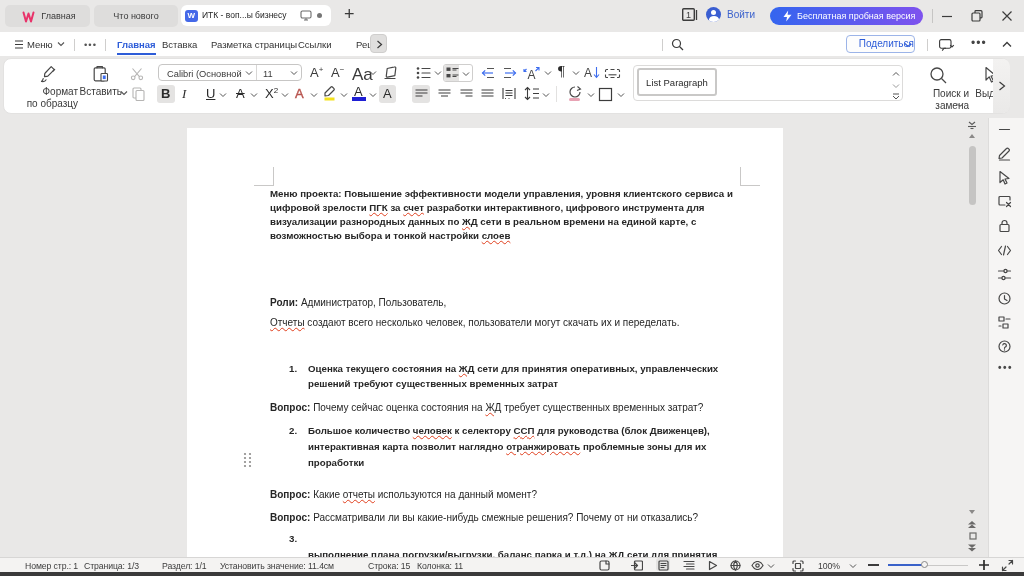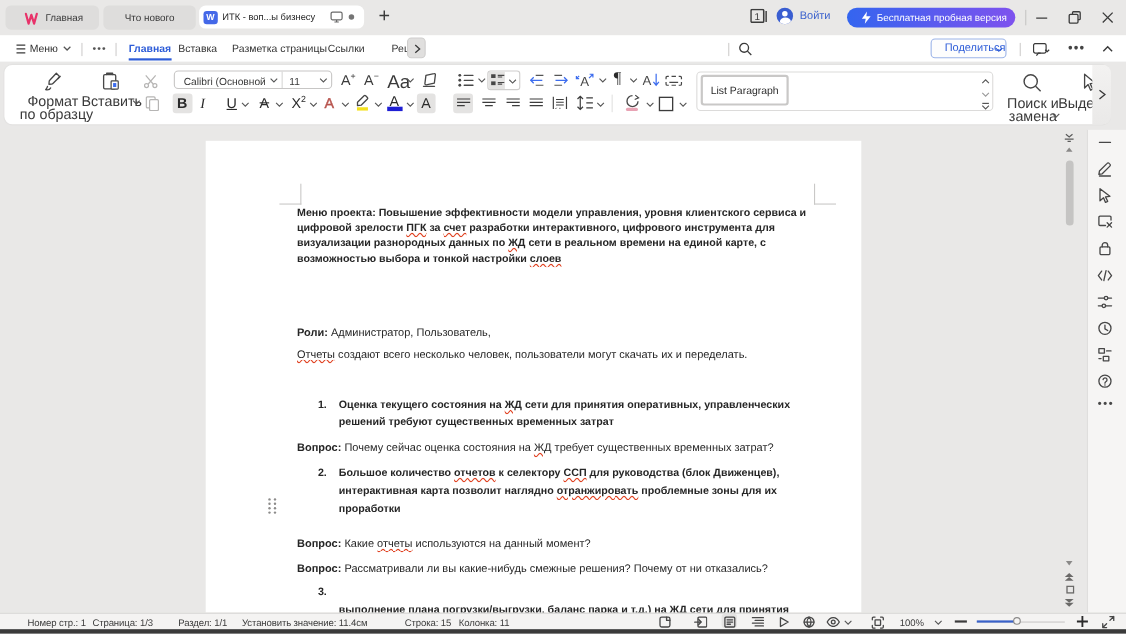--- a/index.html
+++ b/index.html
@@ -3,21 +3,21 @@
 <style>
 *{margin:0;padding:0;box-sizing:border-box}
 html,body{width:1024px;height:576px;overflow:hidden;font-family:"Liberation Sans",sans-serif;background:#e9e8e7}
 .ab{position:absolute}
 #titlebar{left:0;top:0;width:1024px;height:32px;background:#e9e8e7}
 .tab{top:5px;height:22px;border-radius:5px;background:#dedddc;color:#3a3a3a;font-size:9px;line-height:22px;text-align:center}
 #doctab{top:5px;height:21px;background:#fff;border-radius:6px;color:#252525;font-size:8.5px;line-height:21px}
 #menubar{left:0;top:32px;width:1024px;height:24px;background:#ffffff;font-size:10px;color:#333}
 .mtab{top:6px;line-height:13px;font-size:9.5px}
 #ribbon{left:3px;top:58px;width:1007px;height:56px;background:#fff;border-radius:8px;border:1px solid #e3e2e1}
-.rlabel{font-size:13px;color:#3a3a3a;text-align:center;white-space:nowrap;line-height:11.5px}
+.rlabel{font-size:10px;color:#3a3a3a;text-align:right;white-space:nowrap;line-height:11.5px}
 .vdiv{width:1px;background:#e2e1e0;top:64px;height:44px}
 .gbox{background:#e4e3e2;border-radius:3px}
 #docarea{left:0;top:118px;width:1024px;height:439px;background:#e9e8e7;overflow:hidden}
 #page{left:187px;top:10px;width:596px;height:429px;background:#fff}
 .dl{white-space:nowrap;color:#262626;font-size:9.7px;letter-spacing:0px}
 .dl:not(.b){font-size:10px}
 .b{font-weight:bold}
 .sq{text-decoration:underline;text-decoration-style:wavy;text-decoration-color:#e0401f;text-decoration-thickness:0.8px;text-underline-offset:1px}
 #sidebar{left:988px;top:118px;width:36px;height:439px;background:#f6f5f4;border-left:1px solid #dddcdb}
 #statusbar{left:0;top:557px;width:1024px;height:15px;background:#f4f3f2;border-top:1px solid #d7d6d5;font-size:11px;color:#3c3c3c}
@@ -330,21 +330,21 @@
 <div class="ab dl b" style="left:270px;top:84px">цифровой зрелости <span class="sq">ПГК</span> за <span class="sq">счет</span> разработки интерактивного, цифрового инструмента для</div>
 <div class="ab dl b" style="left:270px;top:98px">визуализации разнородных данных по <span class="sq">ЖД</span> сети в реальном времени на единой карте, с</div>
 <div class="ab dl b" style="left:270px;top:112px">возможностью выбора и тонкой настройки <span class="sq">слоев</span></div>
 <div class="ab dl" style="left:270px;top:179px"><span class="b">Роли:</span> Администратор, Пользователь,</div>
 <div class="ab dl" style="left:270px;top:199px"><span class="sq">Отчеты</span> создают всего несколько человек, пользователи могут скачать их и переделать.</div>
 <div class="ab dl b" style="left:289px;top:245px">1.</div>
 <div class="ab dl b" style="left:308px;top:245px">Оценка текущего состояния на <span class="sq">ЖД</span> сети для принятия оперативных, управленческих</div>
 <div class="ab dl b" style="left:308px;top:260px">решений требуют существенных временных затрат</div>
 <div class="ab dl" style="left:270px;top:284px"><span class="b">Вопрос:</span> Почему сейчас оценка состояния на <span class="sq">ЖД</span> требует существенных временных затрат?</div>
 <div class="ab dl b" style="left:289px;top:307px">2.</div>
-<div class="ab dl b" style="left:308px;top:307px">Большое количество <span class="sq">отчетов</span> к селектору <span class="sq">ССП</span> для руководства (блок Движенцев),</div>
+<div class="ab dl b" style="left:308px;top:307px">Большое количество <span class="sq">человек</span> к селектору <span class="sq">ССП</span> для руководства (блок Движенцев),</div>
 <div class="ab dl b" style="left:308px;top:323px">интерактивная карта позволит наглядно <span class="sq">отранжировать</span> проблемные зоны для их</div>
 <div class="ab dl b" style="left:308px;top:339px">проработки</div>
 <div class="ab dl" style="left:270px;top:371px"><span class="b">Вопрос:</span> Какие <span class="sq">отчеты</span> используются на данный момент?</div>
 <div class="ab dl" style="left:270px;top:394px"><span class="b">Вопрос:</span> Рассматривали ли вы какие-нибудь смежные решения? Почему от ни отказались?</div>
 <div class="ab dl b" style="left:289px;top:415px">3.</div>
 <div class="ab dl b" style="left:308px;top:431px">выполнение плана погрузки/выгрузки, баланс парка и т.д.) на <span class="sq">ЖД</span> сети для принятия</div>
 <svg class="ab" style="left:243px;top:334px" width="9" height="16" viewBox="0 0 9 16">
       <g fill="#8c8b8a">
         <circle cx="2" cy="2" r="1.1"></circle>
         <circle cx="7" cy="2" r="1.1"></circle>

